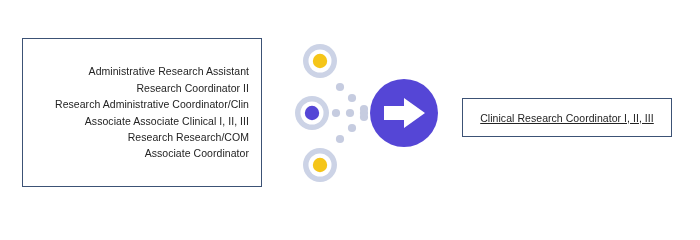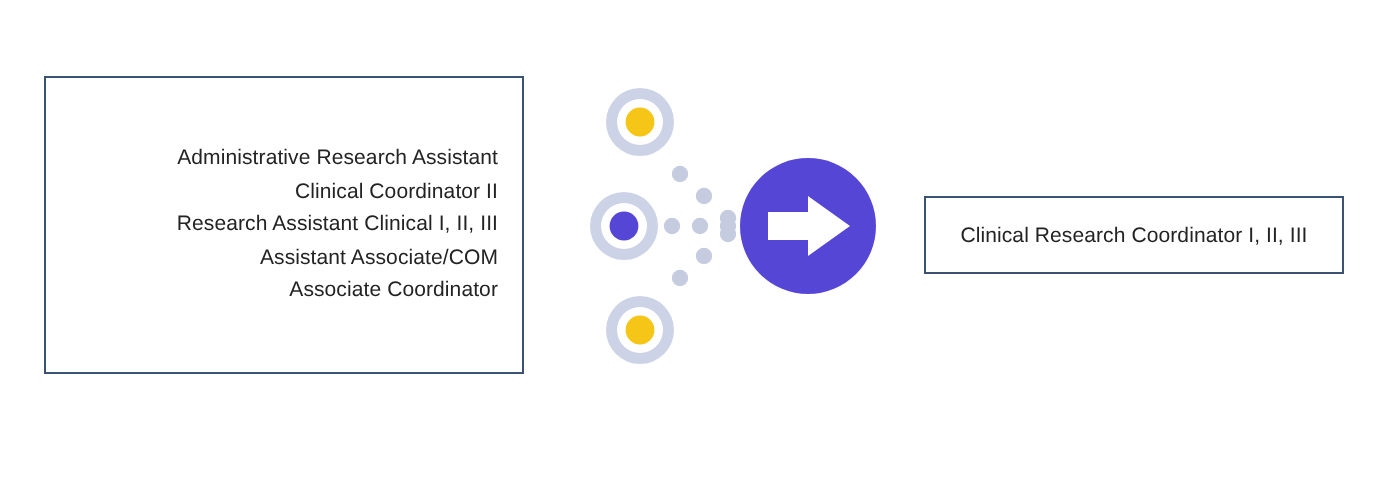--- a/index.html
+++ b/index.html
@@ -64,20 +64,21 @@
     align-items: center;
     justify-content: center;
   }
   .target-line {
     font-size: 10.5px;
     line-height: 14px;
     color: #232323;
     text-align: center;
     white-space: nowrap;
     letter-spacing: 0.05px;
+    text-decoration: underline;
   }
 
   
   .graphic {
     position: absolute;
     left: 292px;
     top: 36px;
     width: 146px;
     height: 154px;
   }
@@ -87,23 +88,24 @@
     height: 154px;
   }
 </style>
 </head>
 <body>
 
 <div class="canvas">
 
   <div class="source-box">
     <div class="source-line">Administrative Research Assistant</div>
-    <div class="source-line">Clinical Coordinator II</div>
-    <div class="source-line">Research Assistant Clinical I, II, III</div>
-    <div class="source-line">Assistant Associate/COM</div>
+    <div class="source-line">Research Coordinator II</div>
+    <div class="source-line">Research Administrative Coordinator/Clin</div>
+    <div class="source-line">Associate Associate Clinical I, II, III</div>
+    <div class="source-line">Research Research/COM</div>
     <div class="source-line">Associate Coordinator</div>
   </div>
 
   <div class="graphic">
     <svg viewBox="0 0 146 154" xmlns="http://www.w3.org/2000/svg" aria-hidden="true">
 
       <g fill="#c6cce0">
         <circle cx="48" cy="51" r="4.1"></circle>
         <circle cx="60" cy="62" r="4.1"></circle>
         <circle cx="72" cy="73" r="4.1"></circle>

